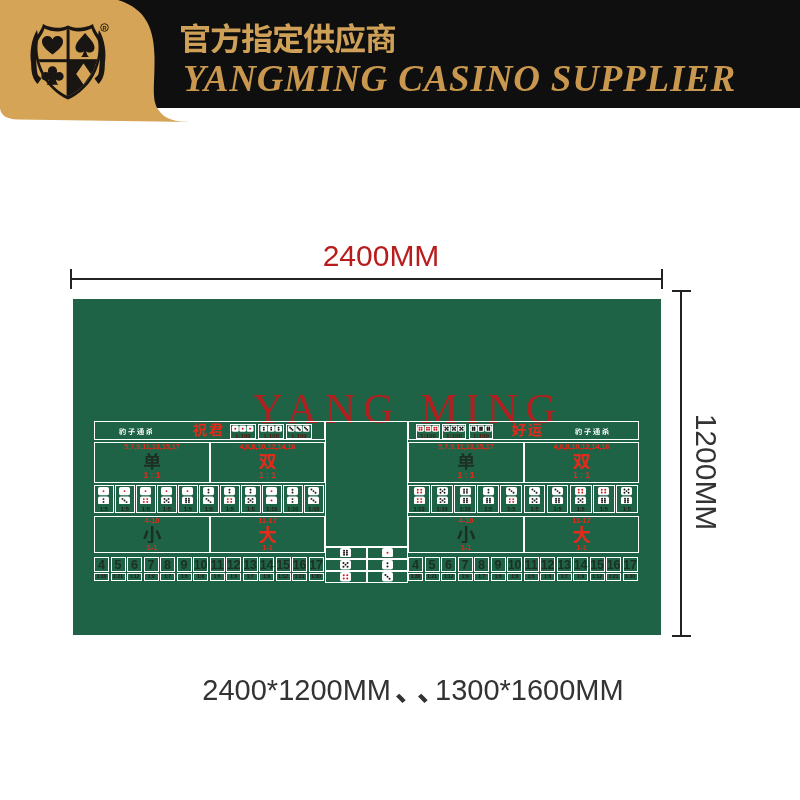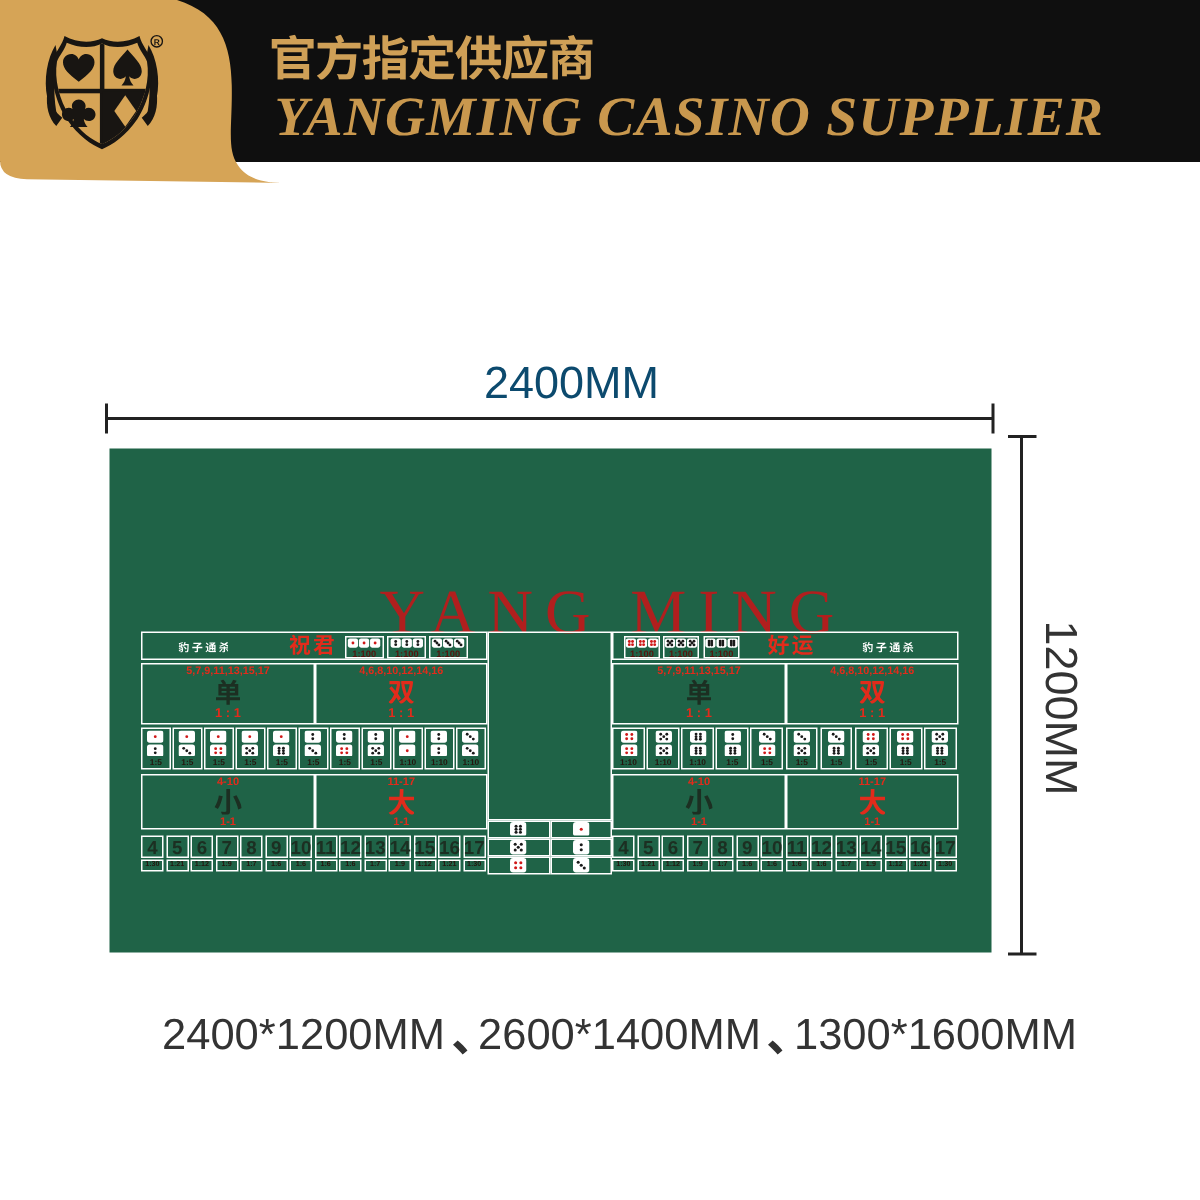--- a/index.html
+++ b/index.html
@@ -46,21 +46,21 @@
     <svg class="a" style="left:180.8px;top:22.6px" width="214.4" height="30.8" viewBox="0 0 214.42 30.78">
       <path transform="translate(-1.92,27.62) scale(0.03200,-0.03200)" d="M308 493H688V415H308ZM186 595V-88H308V-48H721V-84H845V248H308V313H809V595ZM308 143H721V57H308ZM427 830C436 811 444 789 452 768H60V572H181V655H810V572H938V768H587C578 797 564 830 549 857Z" fill="#CfA057"></path>
       <path transform="translate(29.08,27.62) scale(0.03200,-0.03200)" d="M416 818C436 779 460 728 476 689H52V572H306C296 360 277 133 35 5C68 -20 105 -62 123 -94C304 10 379 167 412 335H729C715 156 697 69 670 46C656 35 643 33 621 33C591 33 521 34 452 40C475 8 493 -43 495 -78C562 -81 629 -82 668 -77C714 -73 746 -63 776 -30C818 13 839 126 857 399C859 415 860 451 860 451H430C434 491 437 532 440 572H949V689H538L607 718C591 758 561 818 534 863Z" fill="#CfA057"></path>
       <path transform="translate(60.08,27.62) scale(0.03200,-0.03200)" d="M820 806C754 775 653 743 553 718V849H433V576C433 461 470 427 610 427C638 427 774 427 804 427C919 427 954 465 969 607C936 613 886 632 860 650C853 551 845 535 796 535C762 535 648 535 621 535C563 535 553 540 553 577V620C673 644 807 678 909 719ZM545 116H801V50H545ZM545 209V271H801V209ZM431 369V-89H545V-46H801V-84H920V369ZM162 850V661H37V550H162V371L22 339L50 224L162 253V39C162 25 156 21 143 20C130 20 89 20 50 22C64 -9 79 -58 83 -88C154 -88 201 -85 235 -67C269 -48 279 -19 279 40V285L398 317L383 427L279 400V550H382V661H279V850Z" fill="#CfA057"></path>
       <path transform="translate(91.08,27.62) scale(0.03200,-0.03200)" d="M202 381C184 208 135 69 26 -11C53 -28 104 -70 123 -91C181 -42 225 23 257 102C349 -44 486 -75 674 -75H925C931 -39 950 19 968 47C900 45 734 45 680 45C638 45 599 47 562 52V196H837V308H562V428H776V542H223V428H437V88C379 117 333 166 303 246C312 285 319 326 324 369ZM409 827C421 801 434 772 443 744H71V492H189V630H807V492H930V744H581C569 780 548 825 529 860Z" fill="#CfA057"></path>
       <path transform="translate(122.08,27.62) scale(0.03200,-0.03200)" d="M478 182C437 110 366 37 295 -10C322 -27 368 -64 389 -85C460 -30 540 59 590 147ZM697 130C760 64 830 -28 862 -88L963 -24C927 34 858 119 793 183ZM243 848C192 705 105 563 15 472C35 443 67 377 78 347C100 370 121 395 142 423V-88H260V606C297 673 330 744 356 813ZM713 844V654H568V842H451V654H341V539H451V340H316V222H968V340H830V539H960V654H830V844ZM568 539H713V340H568Z" fill="#CfA057"></path>
       <path transform="translate(153.08,27.62) scale(0.03200,-0.03200)" d="M258 489C299 381 346 237 364 143L477 190C455 283 407 421 363 530ZM457 552C489 443 525 300 538 207L654 239C638 333 601 470 566 580ZM454 833C467 803 482 767 493 733H108V464C108 319 102 112 27 -30C56 -42 111 -78 133 -99C217 56 230 303 230 464V620H952V733H627C614 772 594 822 575 861ZM215 63V-50H963V63H715C804 210 875 382 923 541L795 584C758 414 685 213 589 63Z" fill="#CfA057"></path>
       <path transform="translate(184.08,27.62) scale(0.03200,-0.03200)" d="M792 435V314C750 349 682 398 628 435ZM424 826 455 754H55V653H328L262 632C277 601 296 561 308 531H102V-87H216V435H395C350 394 277 351 219 322C234 298 257 243 264 223L302 248V-7H402V34H692V262C708 249 721 237 732 226L792 291V22C792 8 786 3 769 3C755 2 697 2 648 4C662 -20 676 -58 681 -84C761 -84 816 -84 852 -69C889 -55 902 -31 902 22V531H694C714 561 736 596 757 632L653 653H948V754H592C579 786 561 825 545 855ZM356 531 429 557C419 581 398 621 380 653H626C614 616 594 569 574 531ZM541 380C581 351 629 314 671 280H347C395 316 443 357 478 395L398 435H596ZM402 197H596V116H402Z" fill="#CfA057"></path>
     </svg>
     <div class="a" style="left:183px;top:57px;width:600px;font-family:'Liberation Serif',serif;font-style:italic;font-weight:700;font-size:37px;color:#C9984E;letter-spacing:0.8px;white-space:nowrap">YANGMING CASINO SUPPLIER</div>
-    <div class="a t" style="left:281.0px;top:234.4px;width:200px;font-size:30px;color:#0c4a6e;font-weight:400;font-family:'Liberation Sans',sans-serif;letter-spacing:0px;line-height:43.199999999999996px;">2400MM</div>
+    <div class="a t" style="left:281.0px;top:234.4px;width:200px;font-size:30px;color:#b91c1c;font-weight:400;font-family:'Liberation Sans',sans-serif;letter-spacing:0px;line-height:43.199999999999996px;">2400MM</div>
     <div class="a" style="left:71px;top:278px;width:591px;height:2px;background:#222"></div>
     <div class="a" style="left:70px;top:269px;width:2px;height:20px;background:#222"></div>
     <div class="a" style="left:661px;top:269px;width:2px;height:20px;background:#222"></div>
     <div class="a" style="left:680px;top:290px;width:2px;height:346px;background:#222"></div>
     <div class="a" style="left:672px;top:290px;width:19px;height:2px;background:#222"></div>
     <div class="a" style="left:672px;top:635px;width:19px;height:2px;background:#222"></div>
     <div class="a" style="left:641px;top:457px;width:130px;height:30px;font-size:30px;color:#333;line-height:30px;transform:rotate(90deg);transform-origin:center;text-align:center;white-space:nowrap">1200MM</div>
     <div class="a" style="left:73px;top:299px;width:588px;height:336px;background:#1F6347"></div>
     <div class="a" style="left:253px;top:385px;width:320px;font-family:'Liberation Serif',serif;font-size:42px;color:#b91c1c;letter-spacing:8px;white-space:nowrap;opacity:.95">YANG MING</div>
     <div class="a wb" style="left:94.0px;top:421.0px;width:231.0px;height:19.0px;border-width:1.4px"></div>
@@ -787,18 +787,17 @@
       <rect x="0" y="0" width="11.0" height="9.6" rx="2.1" fill="#fff"></rect>
       <circle cx="3.47" cy="2.90" r="1.01" fill="#1a1a1a"></circle>
       <circle cx="5.50" cy="4.80" r="1.01" fill="#1a1a1a"></circle>
       <circle cx="7.53" cy="6.70" r="1.01" fill="#1a1a1a"></circle>
     </svg>
     <div class="a" style="left:18px;top:674px;width:790px;display:flex;justify-content:center;align-items:center;font-size:29px;color:#333;white-space:nowrap">
       <span>2400*1200MM</span>
       <svg width="16" height="30" viewBox="0 0 16 30" style="align-self:flex-end;margin:0 3px">
         <path transform="translate(0.80,24.00) scale(0.03000,-0.03000)" d="M255 -69 362 23C312 85 215 184 144 242L40 152C109 92 194 6 255 -69Z" fill="#333"></path>
       </svg>
-      <span>2600*1400MM</span>
       <svg width="16" height="30" viewBox="0 0 16 30" style="align-self:flex-end;margin:0 3px">
         <path transform="translate(0.80,24.00) scale(0.03000,-0.03000)" d="M255 -69 362 23C312 85 215 184 144 242L40 152C109 92 194 6 255 -69Z" fill="#333"></path>
       </svg>
       <span>1300*1600MM</span>
     </div>
   </div>
 </body></html>

